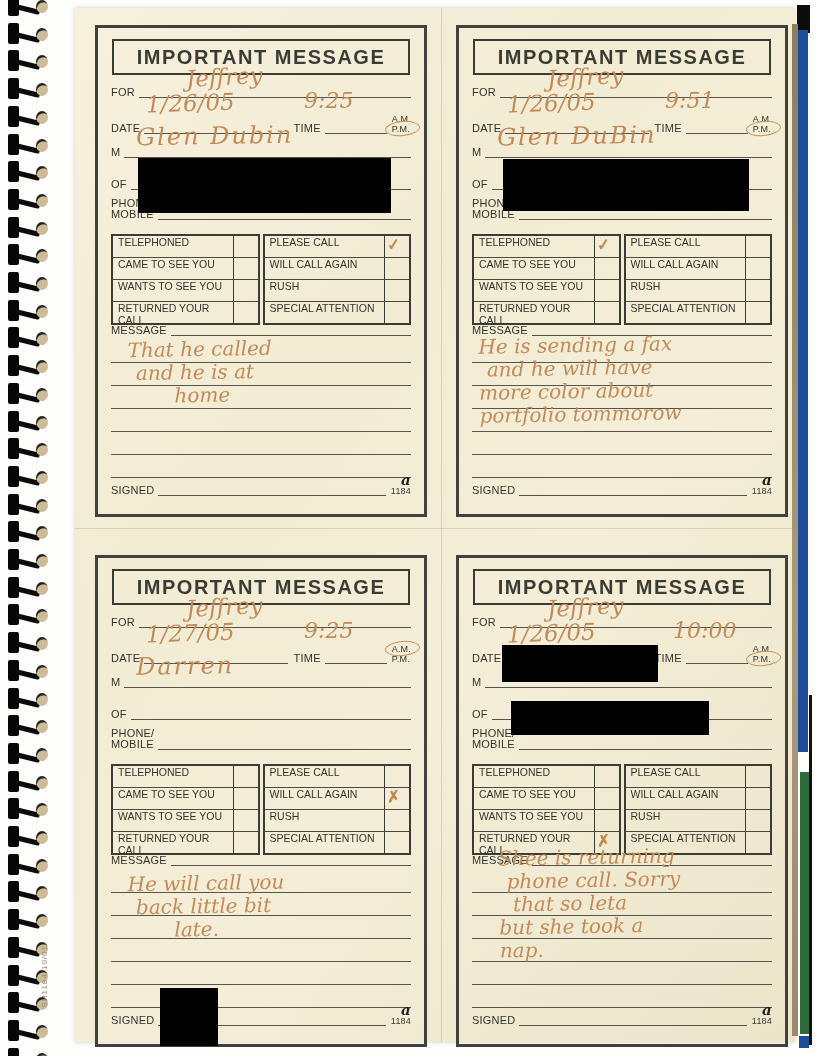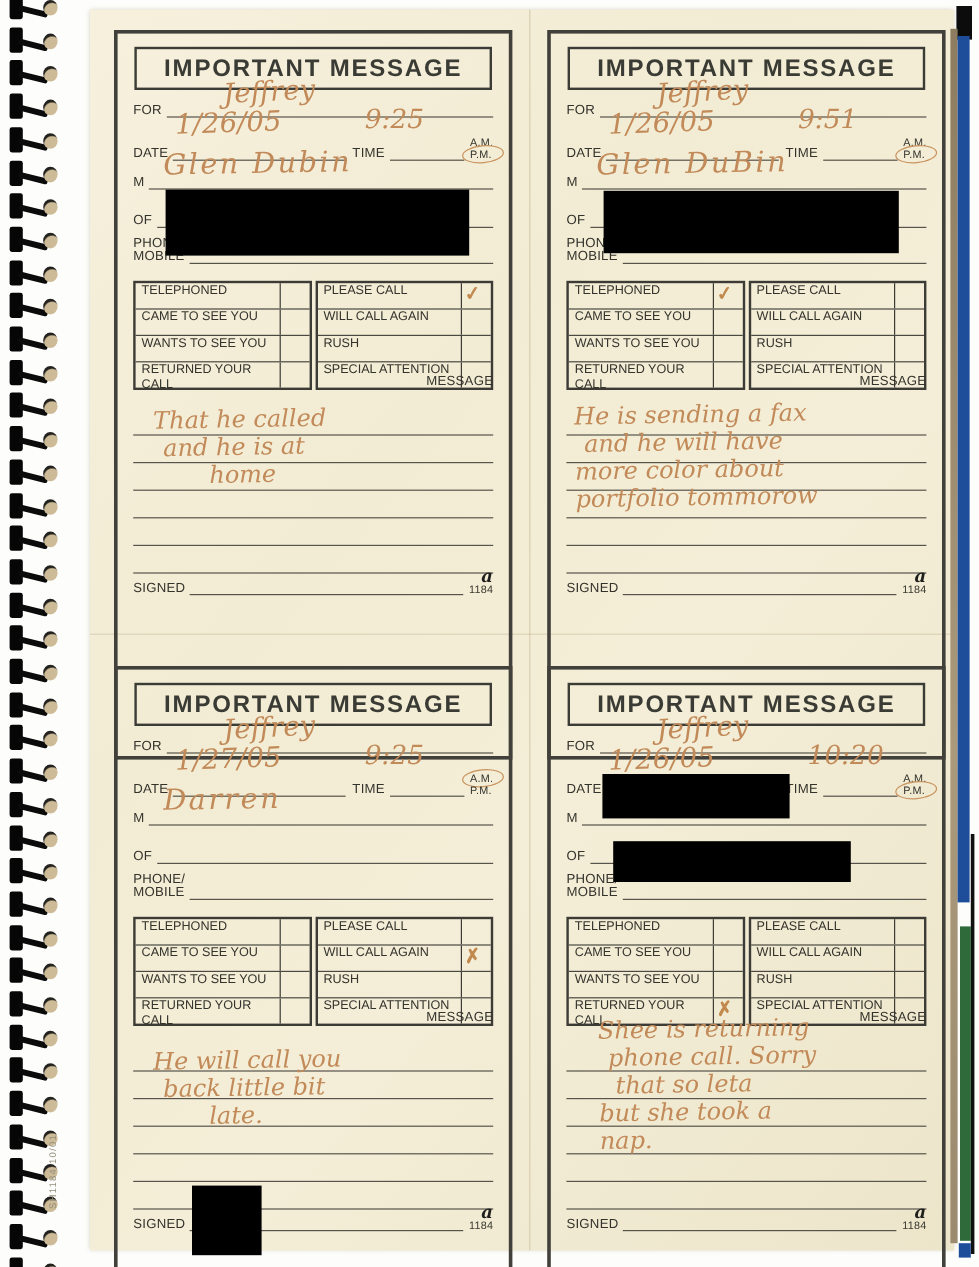--- a/index.html
+++ b/index.html
@@ -5,21 +5,21 @@
   html,body{margin:0;padding:0;background:#fff;}
   .page{position:relative;width:816px;height:1056px;background:#fdfdfb;overflow:hidden;
         font-family:"Liberation Sans",sans-serif;}
   
   .sheet{position:absolute;left:75px;top:8px;width:720px;height:1034px;
          background:linear-gradient(130deg,#f6f0dd 0%,#f2ecd4 35%,#f4eed8 60%,#ece5ca 100%);
          box-shadow:0 0 4px rgba(120,110,80,.35);}
   .crease-v{position:absolute;left:366px;top:0;width:1px;height:100%;background:rgba(170,150,110,.35);}
   .crease-h{position:absolute;left:0;top:520px;width:100%;height:1px;background:rgba(170,150,110,.3);}
   
-  .slip{position:absolute;width:332px;height:608px;border:3px solid #41403a;box-sizing:border-box;}
+  .slip{position:absolute;width:332px;height:492px;border:3px solid #41403a;box-sizing:border-box;}
   .slip[data-pos="top-left"]{left:20px;top:17px;}
   .slip[data-pos="top-right"]{left:381px;top:17px;}
   .slip[data-pos="bottom-left"]{left:20px;top:547px;}
   .slip[data-pos="bottom-right"]{left:381px;top:547px;}
   .titlebox{position:absolute;left:14px;right:14px;top:11px;height:32px;border:2.5px solid #3c3c36;
             display:flex;align-items:center;justify-content:center;}
   .titlebox span{font-weight:bold;font-size:20px;letter-spacing:1.5px;color:#3a3b34;}
   .row{position:absolute;left:13px;right:13px;display:flex;align-items:flex-end;
        font-size:11px;color:#33322b;letter-spacing:.2px;}
   .ln{flex:1;border-bottom:1.3px solid #56534a;margin-left:4px;height:1px;}
@@ -39,21 +39,21 @@
   .cbwrap{position:absolute;left:13px;right:13px;top:206px;display:flex;}
   .cbhalf{flex:1;border:2px solid #3c3b35;}
   .cbhalf.lft{margin-right:3px;}
   .cbrow{height:21px;display:flex;align-items:flex-start;border-bottom:1px solid #4a4941;}
   .cbrow:last-child{border-bottom:none;}
   .cbl{flex:1;padding-left:5px;font-size:10.5px;color:#34332c;}
   .cbc{width:24px;align-self:stretch;border-left:1.2px solid #3c3b35;position:relative;}
   .mark{position:absolute;left:2px;top:-1px;font-size:16px;font-weight:bold;color:#c2894f;
         font-family:"DejaVu Serif",serif;transform:rotate(-6deg);}
   
-  .row-msg{top:284px;flex-direction:column;}
+  .row-msg{top:296px;}
   .mline{position:absolute;left:13px;right:13px;border-bottom:1.2px solid #57544b;}
   .ml0{top:334px;}.ml1{top:357px;}.ml2{top:380px;}.ml3{top:403px;}.ml4{top:426px;}.ml5{top:449px;}
   .row-signed{top:446px;height:22px;}
   .logo{display:flex;flex-direction:column;align-items:flex-end;margin-left:5px;line-height:10px;}
   .logo .a{font-family:"DejaVu Serif",serif;font-weight:bold;font-style:italic;
            font-size:15px;line-height:11px;color:#1e1e1c;}
   .logo .num{font-size:9px;color:#3a392f;}
   
   .hand{position:absolute;font-family:"DejaVu Serif",serif;font-style:italic;color:#c28a58;
         white-space:nowrap;z-index:3;}
@@ -809,21 +809,21 @@
           <span>SIGNED</span>
           <span class="ln"></span>
           <span class="logo">
             <span class="a">a</span>
             <span class="num">1184</span>
           </span>
         </div>
 
         <span class="hand hw-for">Jeffrey</span>
         <span class="hand hw-date">1/26/05</span>
-        <span class="hand hw-time">10:20</span>
+        <span class="hand hw-time">10:00</span>
         <span class="hand hw-from"></span>
         <div class="hand hw-msg">
           <span>Shee is returning</span>
           <span>phone call. Sorry</span>
           <span>that so leta</span>
           <span>but she took a</span>
           <span>nap.</span>
         </div>
 
         <div class="red1"></div>

